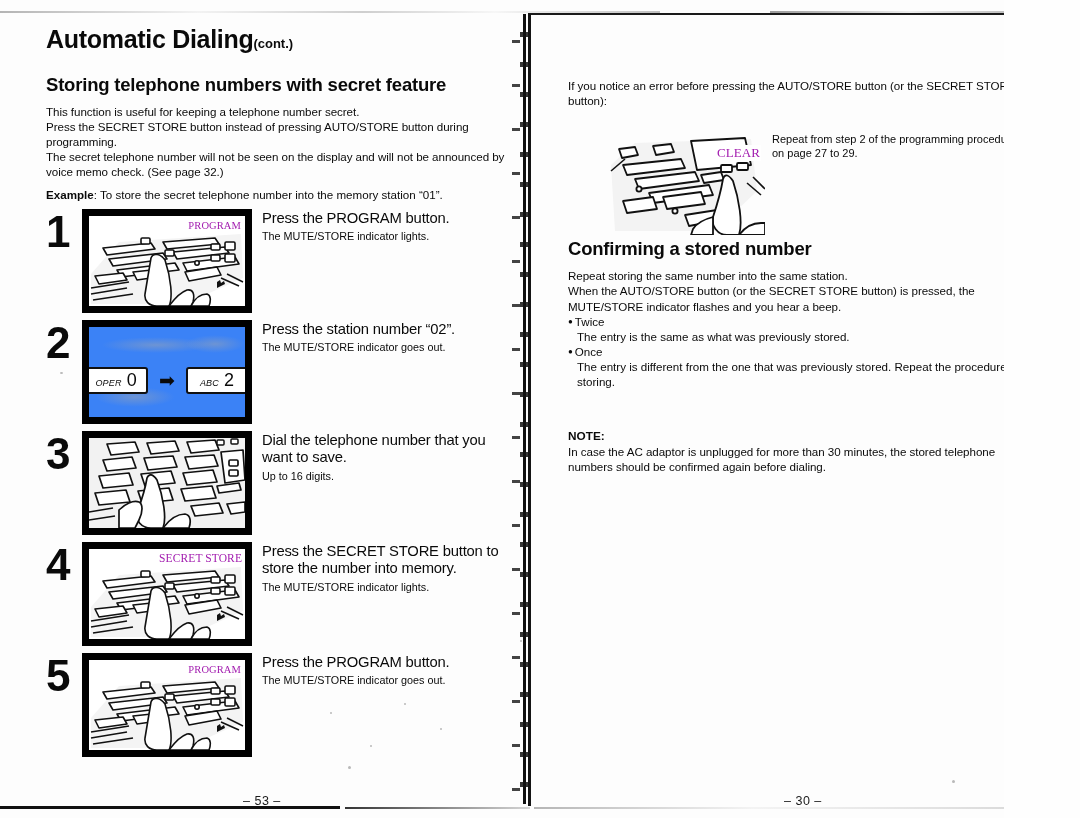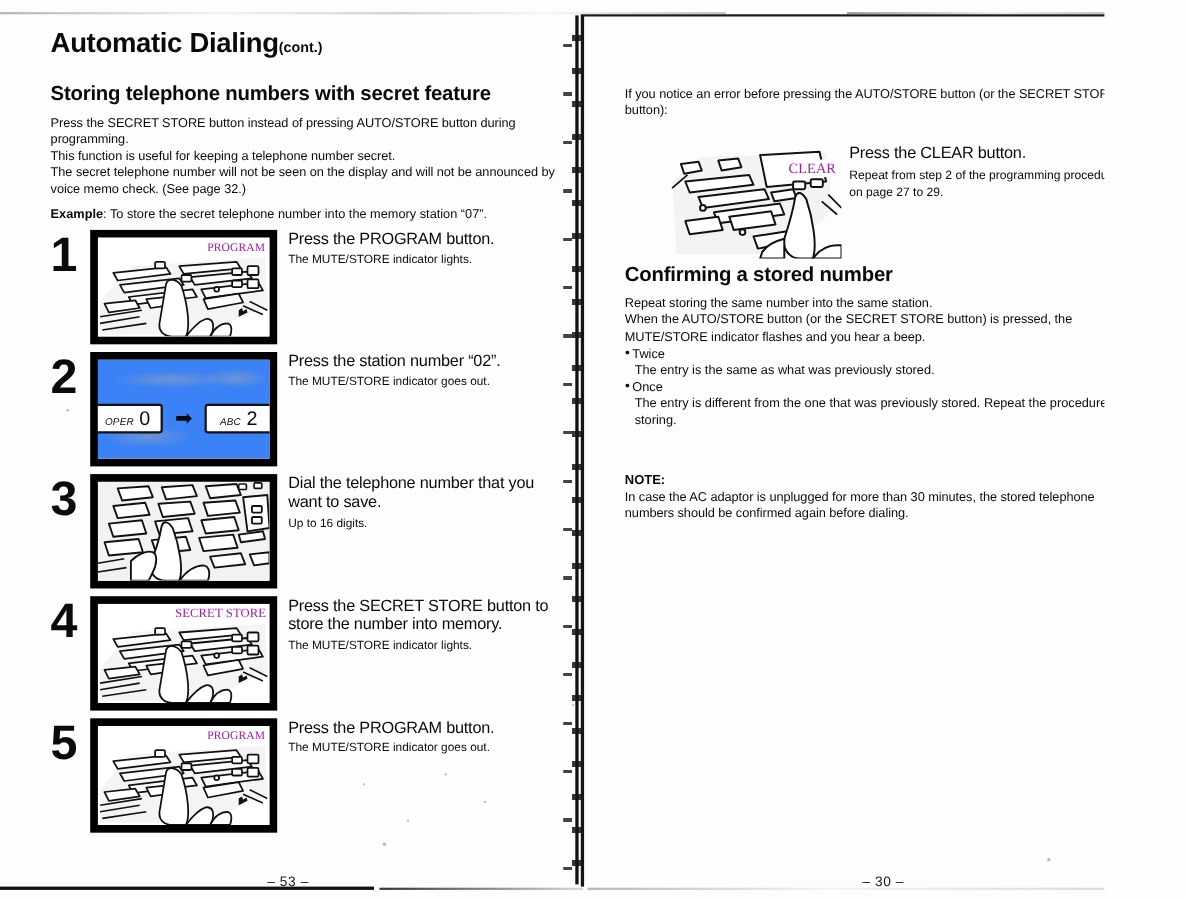--- a/index.html
+++ b/index.html
@@ -215,26 +215,26 @@
   <div class="rightpage-topedge"></div>
 
   <div class="page-left">
 
     <h1 class="doc-title">
       <span>Automatic Dialing</span><span class="cont">(cont.)</span>
     </h1>
 
     <h2 class="section">Storing telephone numbers with secret feature</h2>
 
+    <p class="body">This function is useful for keeping a telephone number secret.</p>
     <p class="body">Press the SECRET STORE button instead of pressing AUTO/STORE button during programming.</p>
-    <p class="body">This function is useful for keeping a telephone number secret.</p>
     <p class="body">The secret telephone number will not be seen on the display and will not be announced by voice memo check. (See page 32.)</p>
 
     <div class="example-line">
-      <b>Example</b><span>:  To store the secret telephone number into the memory station “07”.</span>
+      <b>Example</b><span>:  To store the secret telephone number into the memory station “01”.</span>
     </div>
 
     <div class="steps">
 
       <div class="step">
         <div class="step-num">1</div>
         <div class="step-fig">
           <div class="console">
             <div class="bg"></div>
             <svg viewBox="0 0 156 90" preserveAspectRatio="none">
@@ -531,21 +531,20 @@
           <path d="M118 44 C116 56 112 70 108 82 C106 90 112 100 122 100 L134 100 C138 88 134 64 128 46 C124 40 120 38 118 44 Z"></path>
           <path d="M108 82 C100 84 92 88 88 94 L86 100 L108 100 Z"></path>
           <path d="M134 100 C140 92 148 88 156 88 L160 88 L160 100 Z"></path>
         </g>
       </svg>
       <div class="fig-label clear">CLEAR</div>
     </div>
   </div>
 
   <div class="right-sub">
-    <p class="step-head">Press the CLEAR button.</p>
     <p class="step-sub">Repeat from step 2 of the programming procedure on page 27 to 29.</p>
   </div>
 
   <div class="thumb-tab">
     <div class="tab-ink">
       <span class="tab-text">Telephone</span>
     </div>
     <div class="tab-noise"></div>
   </div>
 

